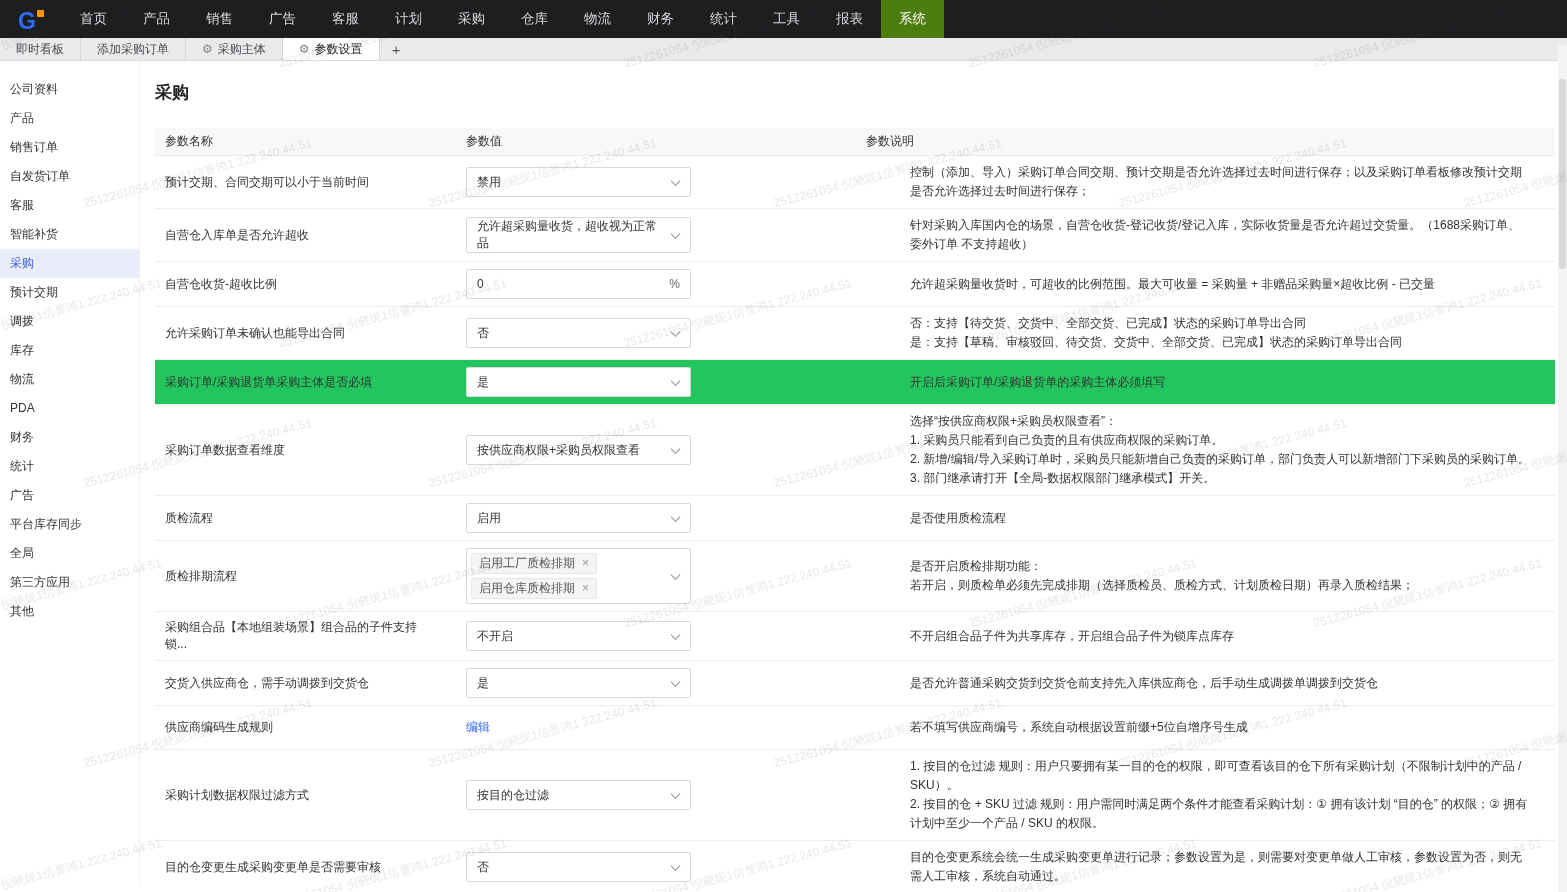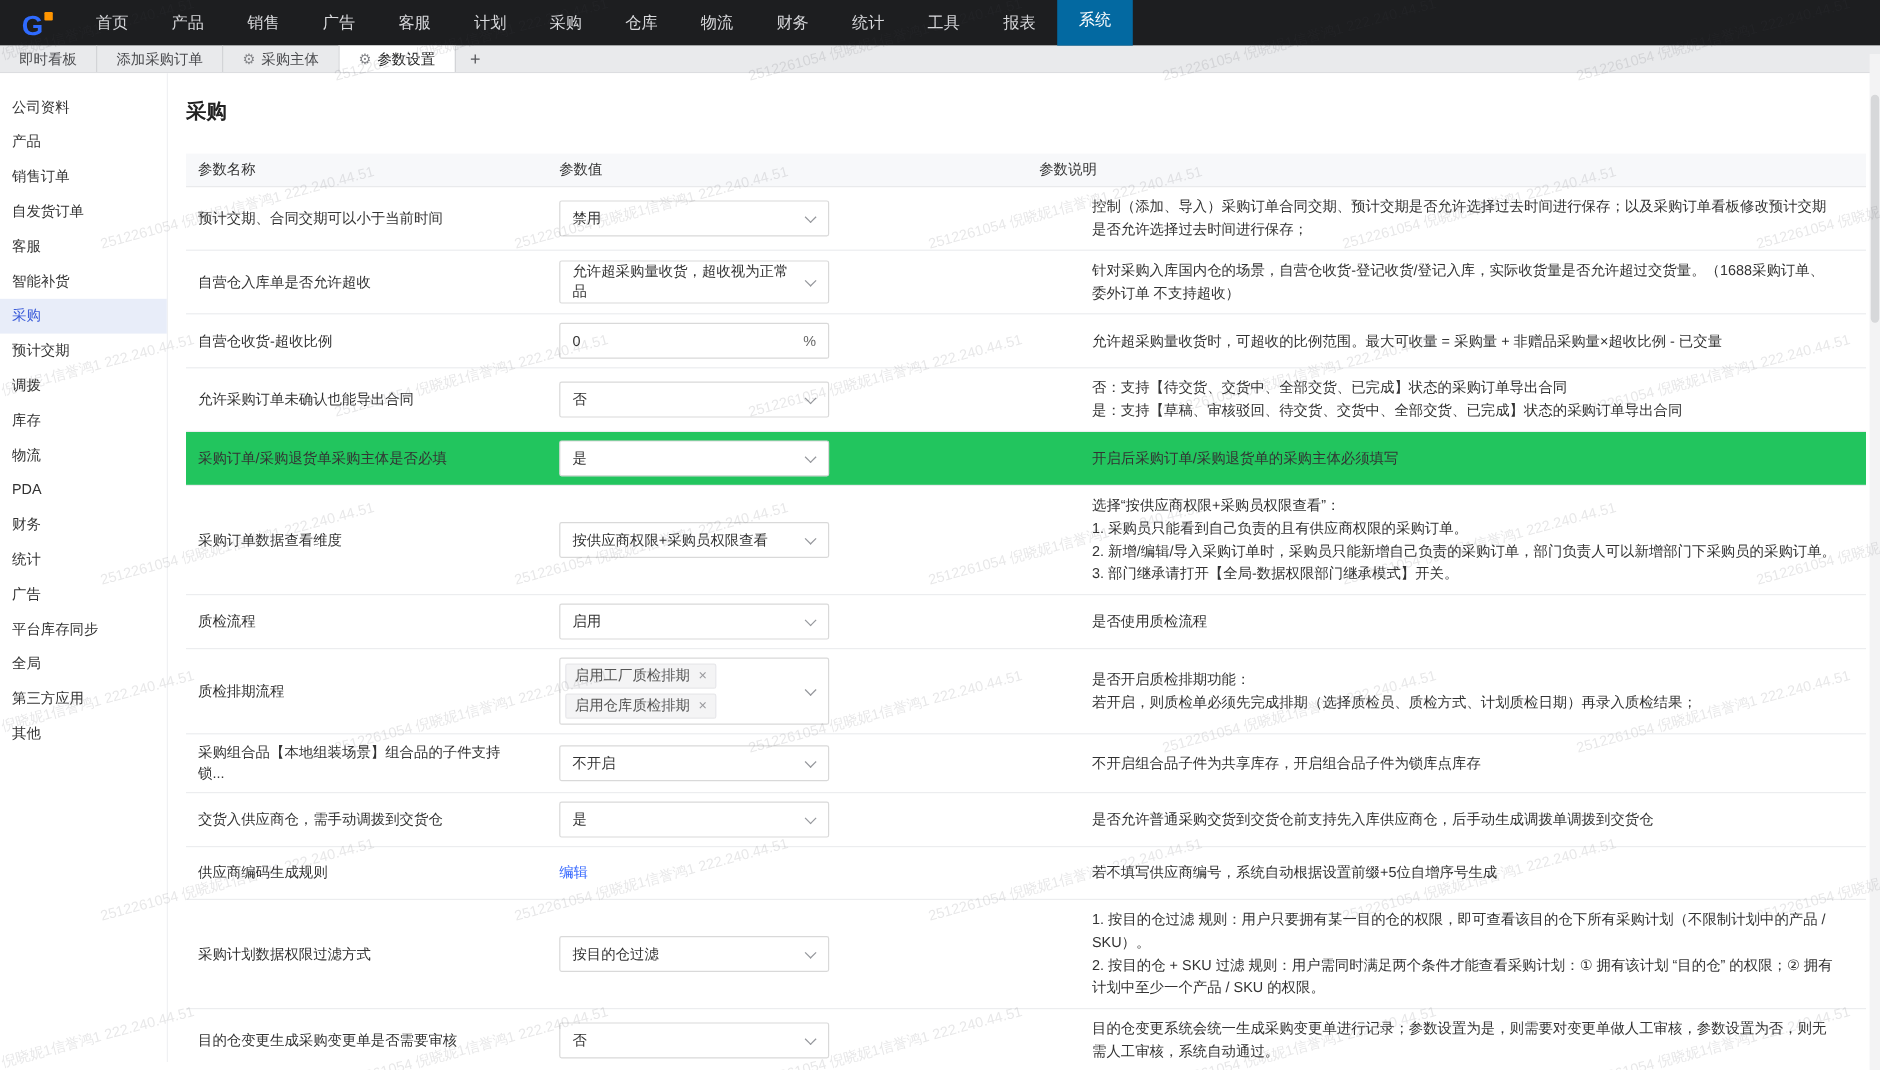--- a/index.html
+++ b/index.html
@@ -7,21 +7,21 @@
   body { font-family: "Liberation Sans", "DejaVu Sans", sans-serif; background:#fff; }
   .app { position:relative; width:1567px; height:892px; overflow:hidden; background:#fff; }
 
   
   .topnav { height:38px; background:#1d1e20; display:flex; align-items:center; color:#d8d9dc; }
   .logo { width:62px; display:flex; justify-content:center; align-items:flex-start; cursor:pointer; padding-top:4px; }
   .logo-g { font-size:23px; font-weight:800; color:#2f6bff; line-height:26px; }
   .logo-dot { width:7px; height:7px; background:#ff9500; border-radius:1px; margin:2px 0 0 1px; display:inline-block; }
   .nav-items { display:flex; height:38px; }
   .nav-item { padding:0 18px; line-height:38px; font-size:13.5px; cursor:pointer; color:#d8d9dc; white-space:nowrap; }
-  .nav-item.active { background:#0369a1; color:#fff;font-family:Liberation Mono, monospace; }
+  .nav-item.active { background:#4d7c0f; color:#fff; }
 
   
   .tabbar { height:23px; background:#e9eaec; display:flex; align-items:stretch; border-bottom:1px solid #dcdde0; }
   .tab { display:flex; align-items:center; gap:5px; padding:0 16px; font-size:12px; color:#4a4b4e; cursor:pointer; border-left:1px solid #d3d4d7; white-space:nowrap; }
   .tab:first-child { border-left:none; }
   .tab.active { background:#fff; color:#222; border-left:1px solid #d3d4d7; }
   .tab-icon { font-size:12px; color:#85868a; line-height:1; }
   .tab-plus { width:34px; display:flex; align-items:center; justify-content:center; font-size:15px; color:#55565a; cursor:pointer; border-left:1px solid #d3d4d7; }
 
   

